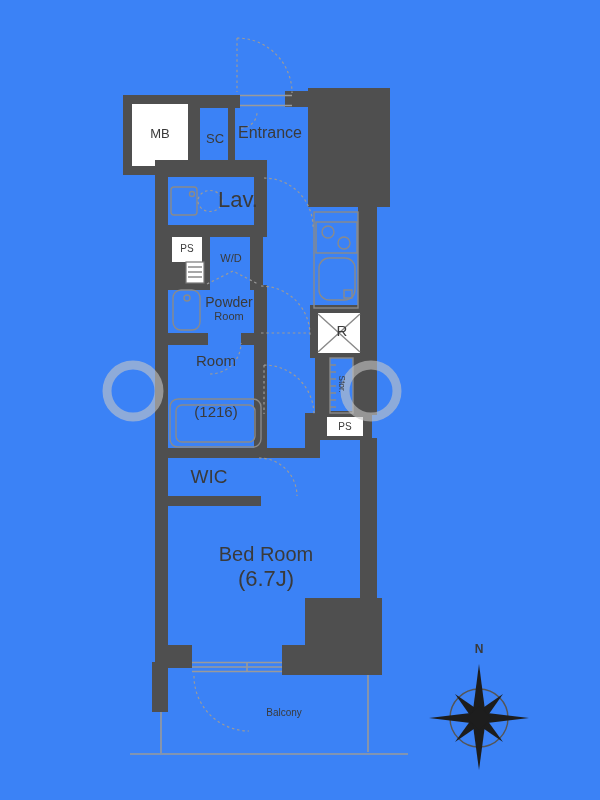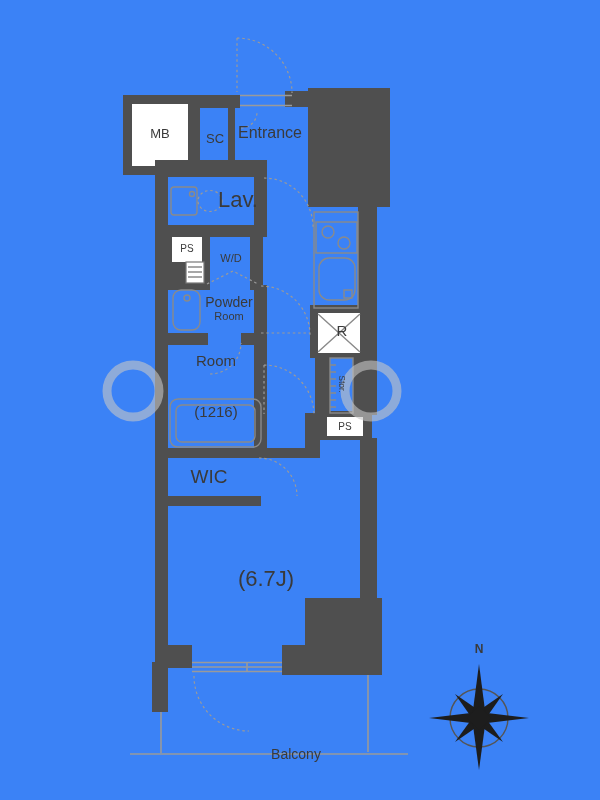--- a/index.html
+++ b/index.html
@@ -146,17 +146,18 @@
   <div class="lbl" style="left:187px;top:249px;font-size:10px;">PS</div>
   <div class="lbl" style="left:231px;top:258px;font-size:11px;">W/D</div>
   <div class="lbl" style="left:229px;top:302px;font-size:14px;">Powder</div>
   <div class="lbl" style="left:229px;top:316px;font-size:11px;">Room</div>
   <div class="lbl" style="left:216px;top:361px;font-size:15px;">Room</div>
   <div class="lbl" style="left:216px;top:384px;font-size:15px;margin-top:28px;">(1216)</div>
   <div class="lbl" style="left:209px;top:477px;font-size:19px;">WIC</div>
   <div class="lbl" style="left:342px;top:331px;font-size:15px;">R</div>
   <div class="lbl rot" style="left:341px;top:384px;font-size:8.5px;">Stor.</div>
   <div class="lbl" style="left:345px;top:427px;font-size:10px;">PS</div>
+  <div class="lbl" style="left:266px;top:554px;font-size:20px;">Bed Room</div>
   <div class="lbl" style="left:266px;top:579px;font-size:22px;">(6.7J)</div>
-  <div class="lbl" style="left:296px;top:713px;font-size:14px;margin-top:41px;">Balcony</div>
+  <div class="lbl" style="left:284px;top:713px;font-size:10px;">Balcony</div>
   <div class="lbl" style="left:479px;top:650px;font-size:12px;font-weight:bold;">N</div>
 
 </div>
 
 </body></html>

